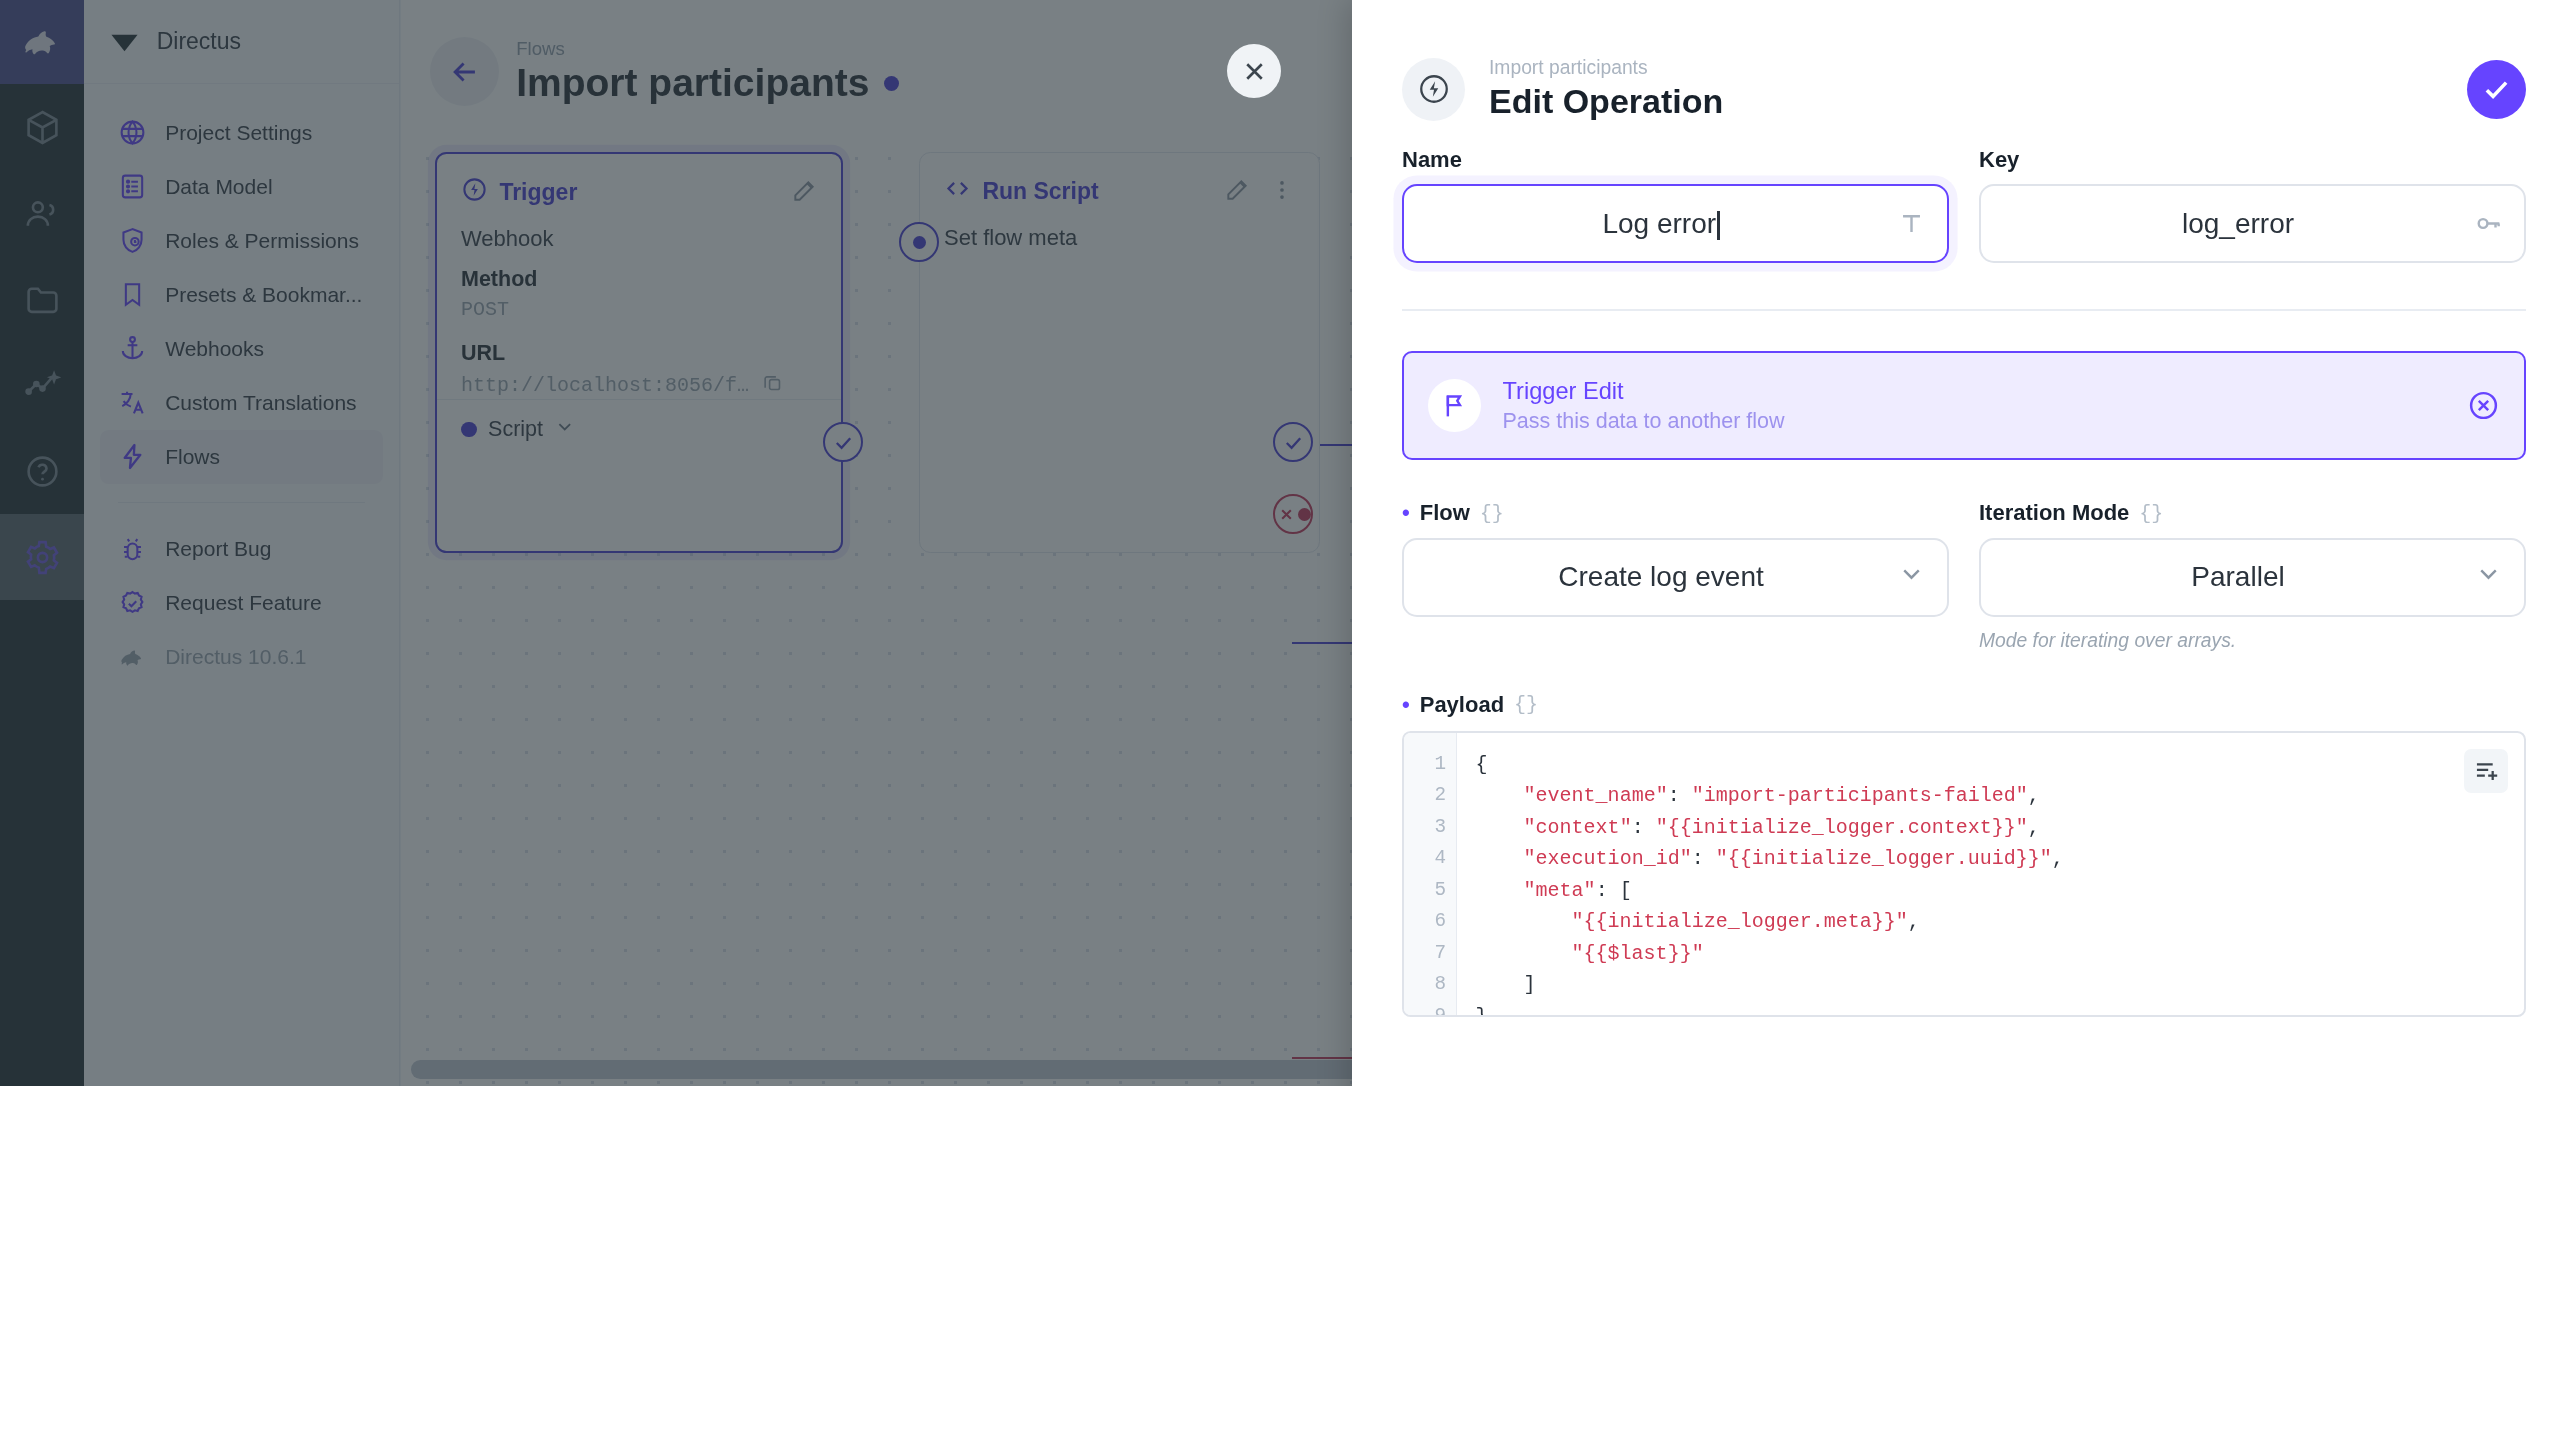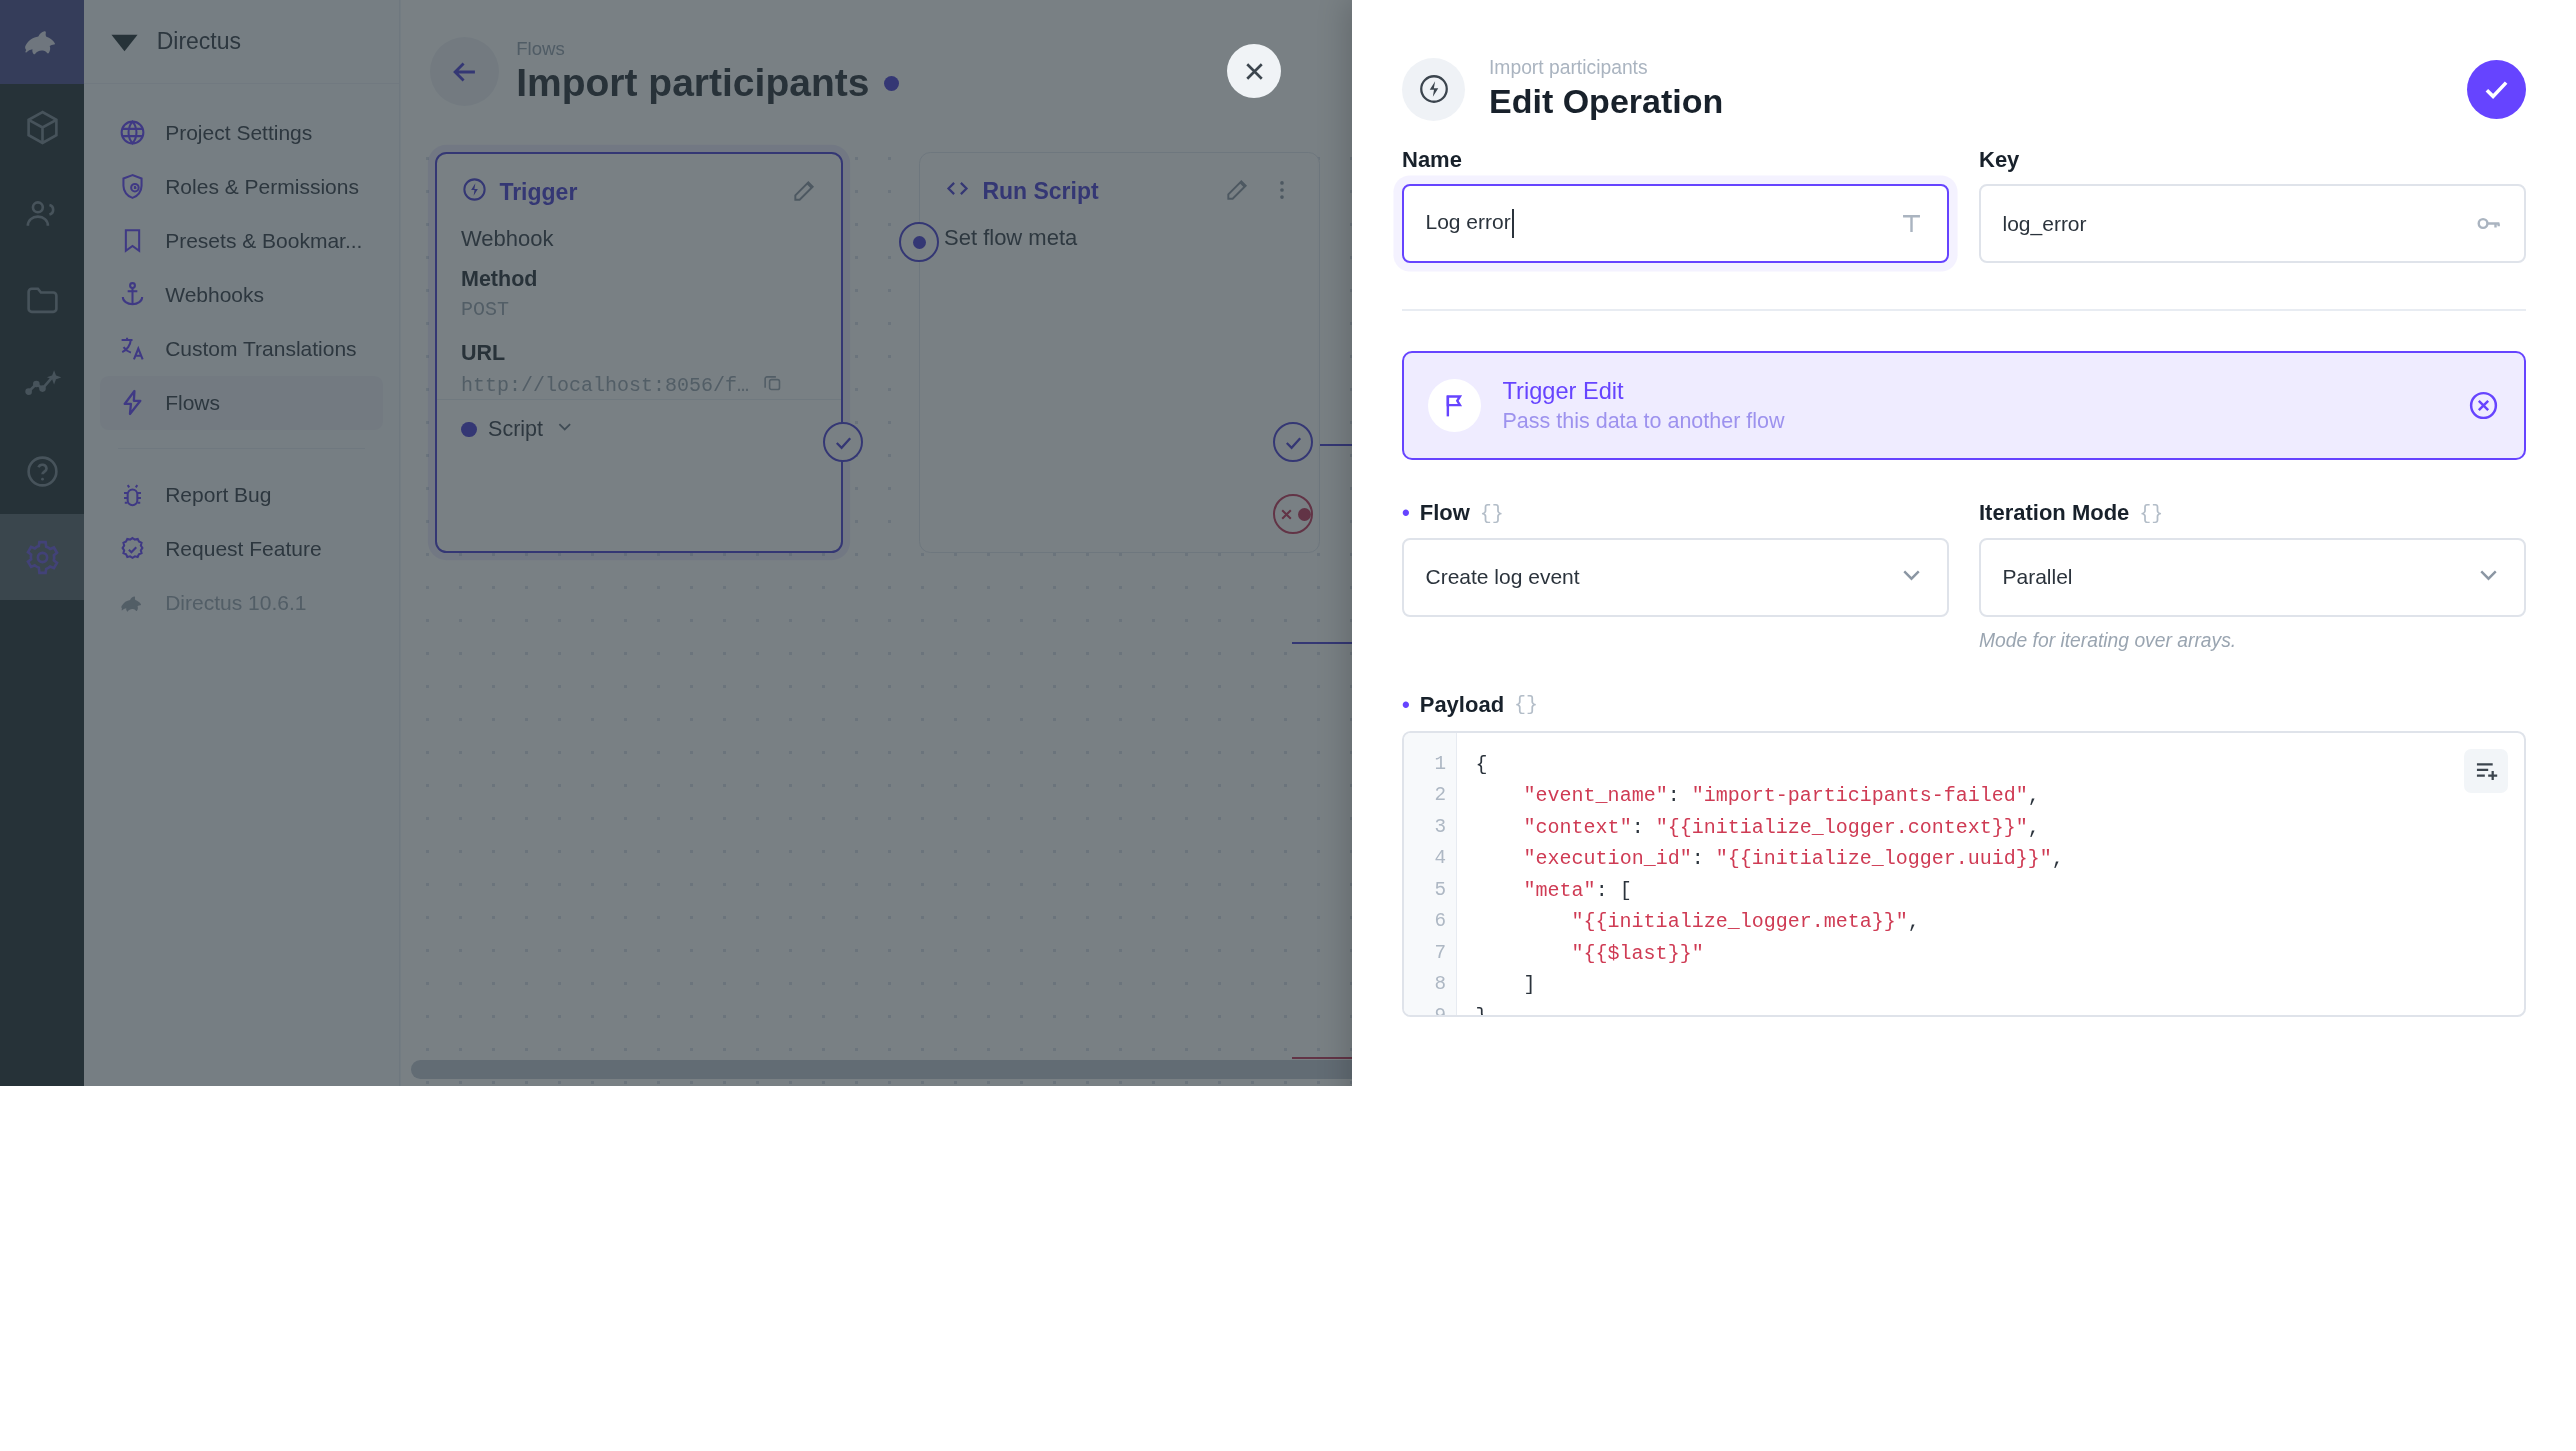--- a/index.html
+++ b/index.html
@@ -186,23 +186,23 @@
   }
   .field-label {
     font-size: 22px; font-weight: 700; color: #18212b; margin-bottom: 11.4px;
     display: flex; align-items: center; gap: 10px;
   }
   .field-label .req-dot { color: #6644ff; font-size: 22px; line-height: 1; }
   .field-label .braces {
     font-family: "Liberation Mono", monospace; color: #b3bdc8; font-weight: 400; font-size: 20px;
   }
   .inp {
-    height: 79px; border: 2.9px solid #dfe3ea; border-radius: 8px;
+    height: 79px; border: 2.9px solid #dfe3ea; border-radius: 15px;
     display: flex; align-items: center; padding: 0 21.5px;
-    font-size: 21px; color: #2b333c; background: #fff;
+    font-size: 28px; color: #2b333c; background: #fff; text-align: center;
   }
   .inp.focused { border-color: #6644ff; box-shadow: 0 0 0 8.6px rgba(102,68,255,0.07); }
   .inp .val { flex: 1; }
   .inp .caret {
     display:inline-block; width:2.1px; height:29px; background:#2b333c;
     vertical-align: middle; margin-left: 1.4px;
   }
   .inp .suffix-ic { color: #aab4c0; display: flex; align-items: center; }
   .inp .suffix-ic svg { width: 29px; height: 29px; }
   .inp.select { justify-content: space-between; }
@@ -343,20 +343,32 @@
         <div class="nav-item">
           <span class="nav-ic">
             <svg viewBox="0 0 24 24" fill="none" stroke="currentColor" stroke-width="1.7">
                 <circle cx="12" cy="12" r="9"></circle>
                 <path d="M3.5 9h17M3.5 15h17M12 3a14 14 0 0 1 0 18 14 14 0 0 1 0-18z"></path>
               </svg>
           </span>
           <span class="nav-label">Project Settings</span>
         </div>
 
+        <div class="nav-item">
+          <span class="nav-ic">
+            <svg viewBox="0 0 24 24" fill="none" stroke="currentColor" stroke-width="1.7">
+                <rect x="4" y="3" width="16" height="18" rx="2"></rect>
+                <circle cx="8.3" cy="8" r="0.9" fill="currentColor"></circle>
+                <circle cx="8.3" cy="12" r="0.9" fill="currentColor"></circle>
+                <circle cx="8.3" cy="16" r="0.9" fill="currentColor"></circle>
+                <path d="M11 8h5.5M11 12h5.5M11 16h5.5"></path>
+              </svg>
+          </span>
+          <span class="nav-label">Data Model</span>
+        </div>
 
         <div class="nav-item">
           <span class="nav-ic">
             <svg viewBox="0 0 24 24" fill="none" stroke="currentColor" stroke-width="1.7">
                 <path d="M12 2.6 4.5 5.4v6c0 4.6 3.1 8.6 7.5 10 4.4-1.4 7.5-5.4 7.5-10v-6L12 2.6z"></path>
                 <circle cx="14" cy="13" r="3.1"></circle>
                 <path d="M14 11.6v1.6h1.2"></path>
               </svg>
           </span>
           <span class="nav-label">Roles &amp; Permissions</span>

